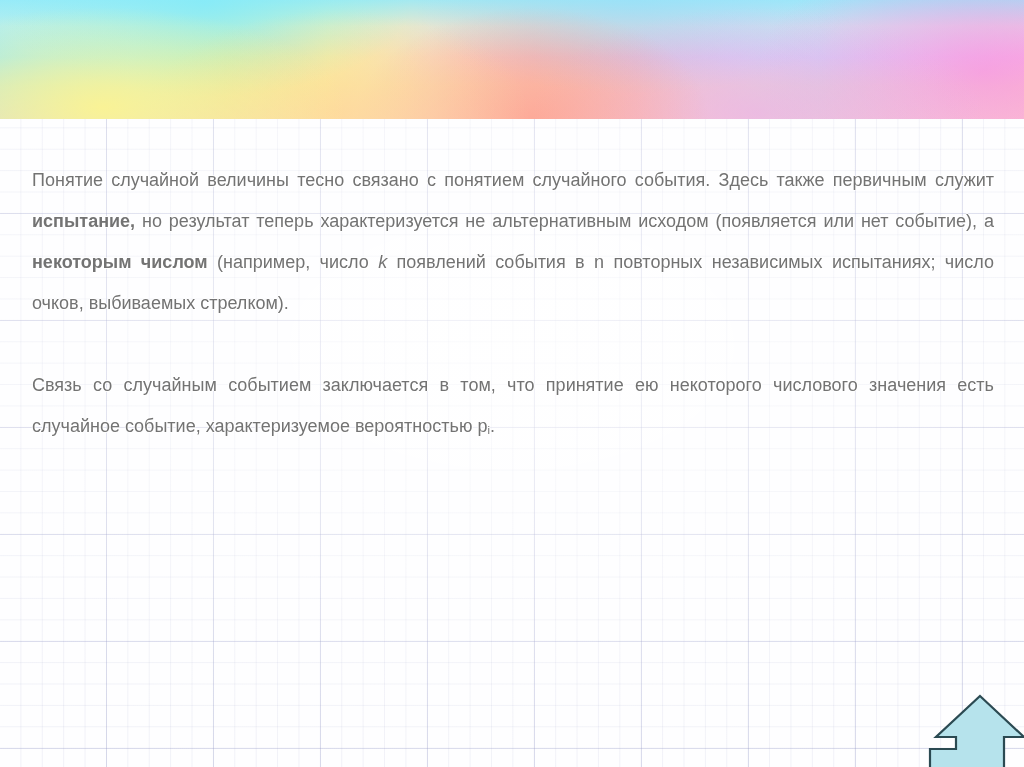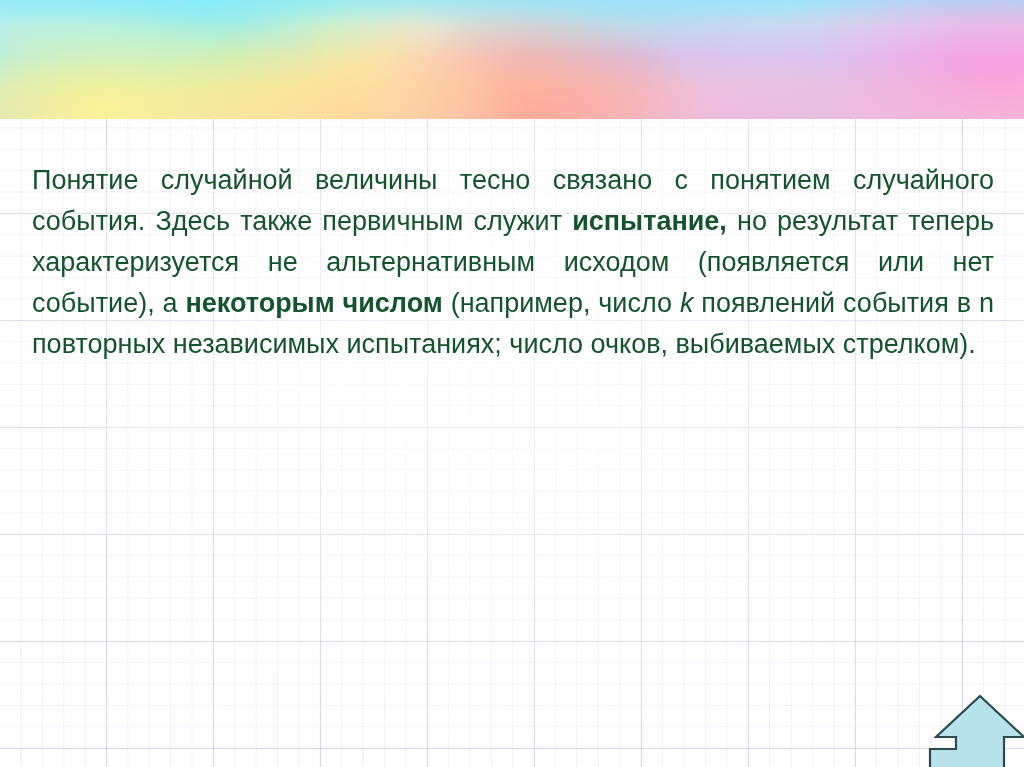--- a/index.html
+++ b/index.html
@@ -123,23 +123,23 @@
 
   
   .body-wrap {
     position: absolute;
     left: 32px;
     top: 160px;
     width: 962px;
     z-index: 5;
   }
   .para {
-    color: #14532d;
+    color: #737373;
     font-family: "Liberation Sans", sans-serif;
-    font-size: 27px;
+    font-size: 18px;
     line-height: 41px;
     text-align: justify;
     text-justify: inter-word;
     margin: 0;
     text-shadow:
        1px 0 0 rgba(255,255,255,0.95),
       -1px 0 0 rgba(255,255,255,0.95),
        0 1px 0 rgba(255,255,255,0.95),
        0 -1px 0 rgba(255,255,255,0.95);
   }
@@ -186,20 +186,23 @@
     <div class="grad-b"></div>
     <div class="grad-c"></div>
   </div>
 
   <div class="body-wrap">
 
     <p class="para">
       <span>Понятие случайной величины тесно связано с понятием случайного события. Здесь также первичным служит </span><b class="strong">испытание,</b><span> но результат теперь характеризуется не альтернативным исходом (появляется или нет событие), а </span><b class="strong">некоторым числом</b><span> (например, число </span><i class="ital">k</i><span> появлений события в </span><span class="var-up">n</span><span> повторных независимых испытаниях; число очков, выбиваемых стрелком).</span>
     </p>
 
+    <p class="para">
+      <span>Связь со случайным событием заключается в том, что принятие ею некоторого числового значения есть случайное событие, характеризуемое вероятностью </span><span class="var-up">p</span><sub class="sub">i</sub><span>.</span>
+    </p>
 
   </div>
 
   <div class="corner-arrow">
     <svg width="110" height="104" viewBox="0 0 110 104" aria-hidden="true">
       <path d="M 60 3 L 104 44 L 84 44 L 84 100 L 10 100 L 10 56 L 36 56 L 36 44 L 16 44 Z" fill="#b6e3ec" stroke="#2b4a52" stroke-width="2.2" stroke-linejoin="miter"></path>
     </svg>
   </div>
 
 </div>

